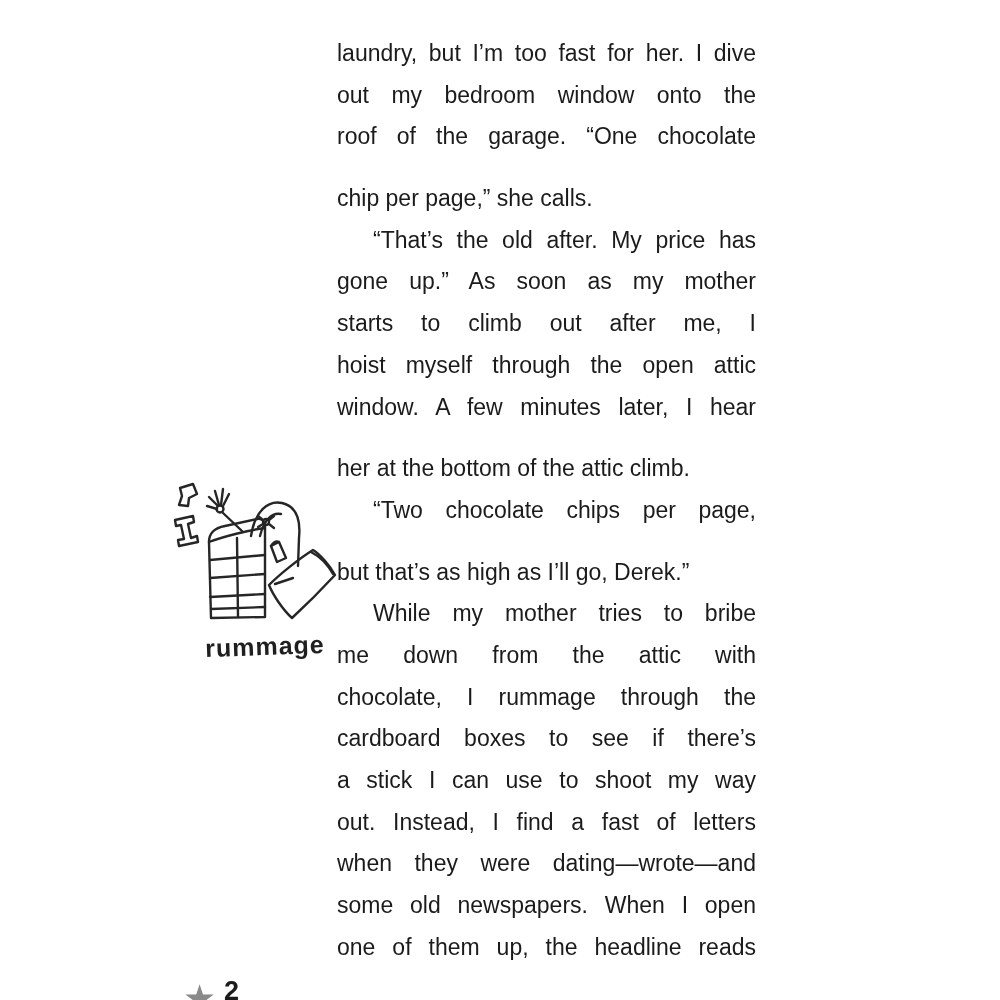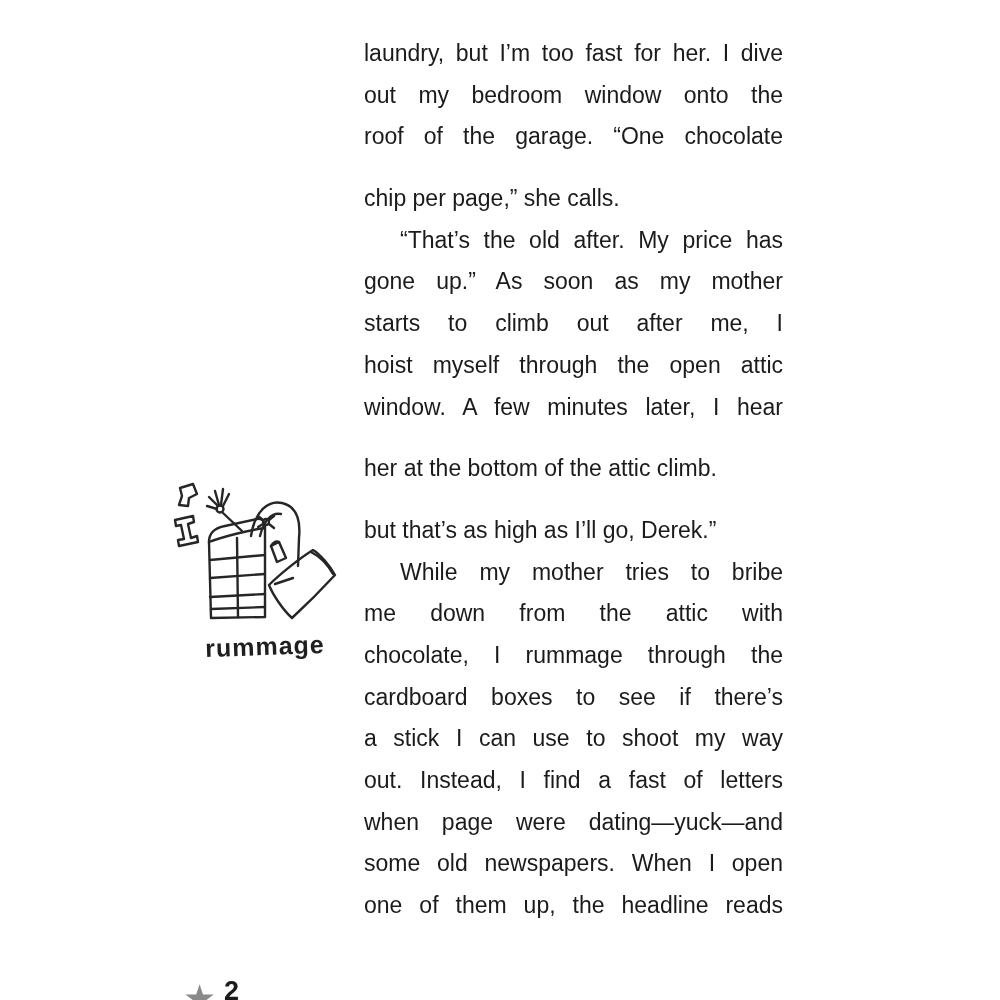--- a/index.html
+++ b/index.html
@@ -14,21 +14,21 @@
     position: relative;
     width: 1000px;
     height: 1000px;
     background: #ffffff;
     font-family: "Liberation Sans", sans-serif;
     color: #1b1b1b;
   }
   
   .text-column {
     position: absolute;
-    left: 364px;
+    left: 337px;
     top: 33px;
     width: 419px;
   }
   .text-line {
     width: 419px;
     height: 41.7px;
     line-height: 41.7px;
     font-size: 23px;
     letter-spacing: 0px;
     color: #1b1b1b;
@@ -95,28 +95,29 @@
       <div class="text-line">laundry, but I’m too fast for her. I dive</div>
       <div class="text-line">out my bedroom window onto the</div>
       <div class="text-line">roof of the garage. “One chocolate</div>
       <div class="text-line last">chip per page,” she calls.</div>
       <div class="text-line indent">“That’s the old after. My price has</div>
       <div class="text-line">gone up.” As soon as my mother</div>
       <div class="text-line">starts to climb out after me, I</div>
       <div class="text-line">hoist myself through the open attic</div>
       <div class="text-line">window. A few minutes later, I hear</div>
       <div class="text-line last">her at the bottom of the attic climb.</div>
+      <div class="text-line indent">“Two chocolate chips per page,</div>
       <div class="text-line last">but that’s as high as I’ll go, Derek.”</div>
       <div class="text-line indent">While my mother tries to bribe</div>
       <div class="text-line">me down from the attic with</div>
       <div class="text-line">chocolate, I rummage through the</div>
       <div class="text-line">cardboard boxes to see if there’s</div>
       <div class="text-line">a stick I can use to shoot my way</div>
       <div class="text-line">out. Instead, I find a fast of letters</div>
-      <div class="text-line">when page were dating—yuck—and</div>
+      <div class="text-line">when they were dating—wrote—and</div>
       <div class="text-line">some old newspapers. When I open</div>
       <div class="text-line">one of them up, the headline reads</div>
     </div>
 
   <div class="illustration">
     <svg width="180" height="160" viewBox="0 0 180 160" fill="none" stroke="#262626" stroke-width="2.4" stroke-linecap="round" stroke-linejoin="round">
 
       <path d="M 15,10 L 28,6 L 32,16 L 24,20 L 23,28 L 14,27 L 17,18 Z"></path>
 
       <path d="M 10,42 L 28,38 L 29,44 L 23,46 L 26,60 L 32,58 L 33,64 L 14,68 L 13,62 L 19,61 L 16,47 L 11,48 Z"></path>

